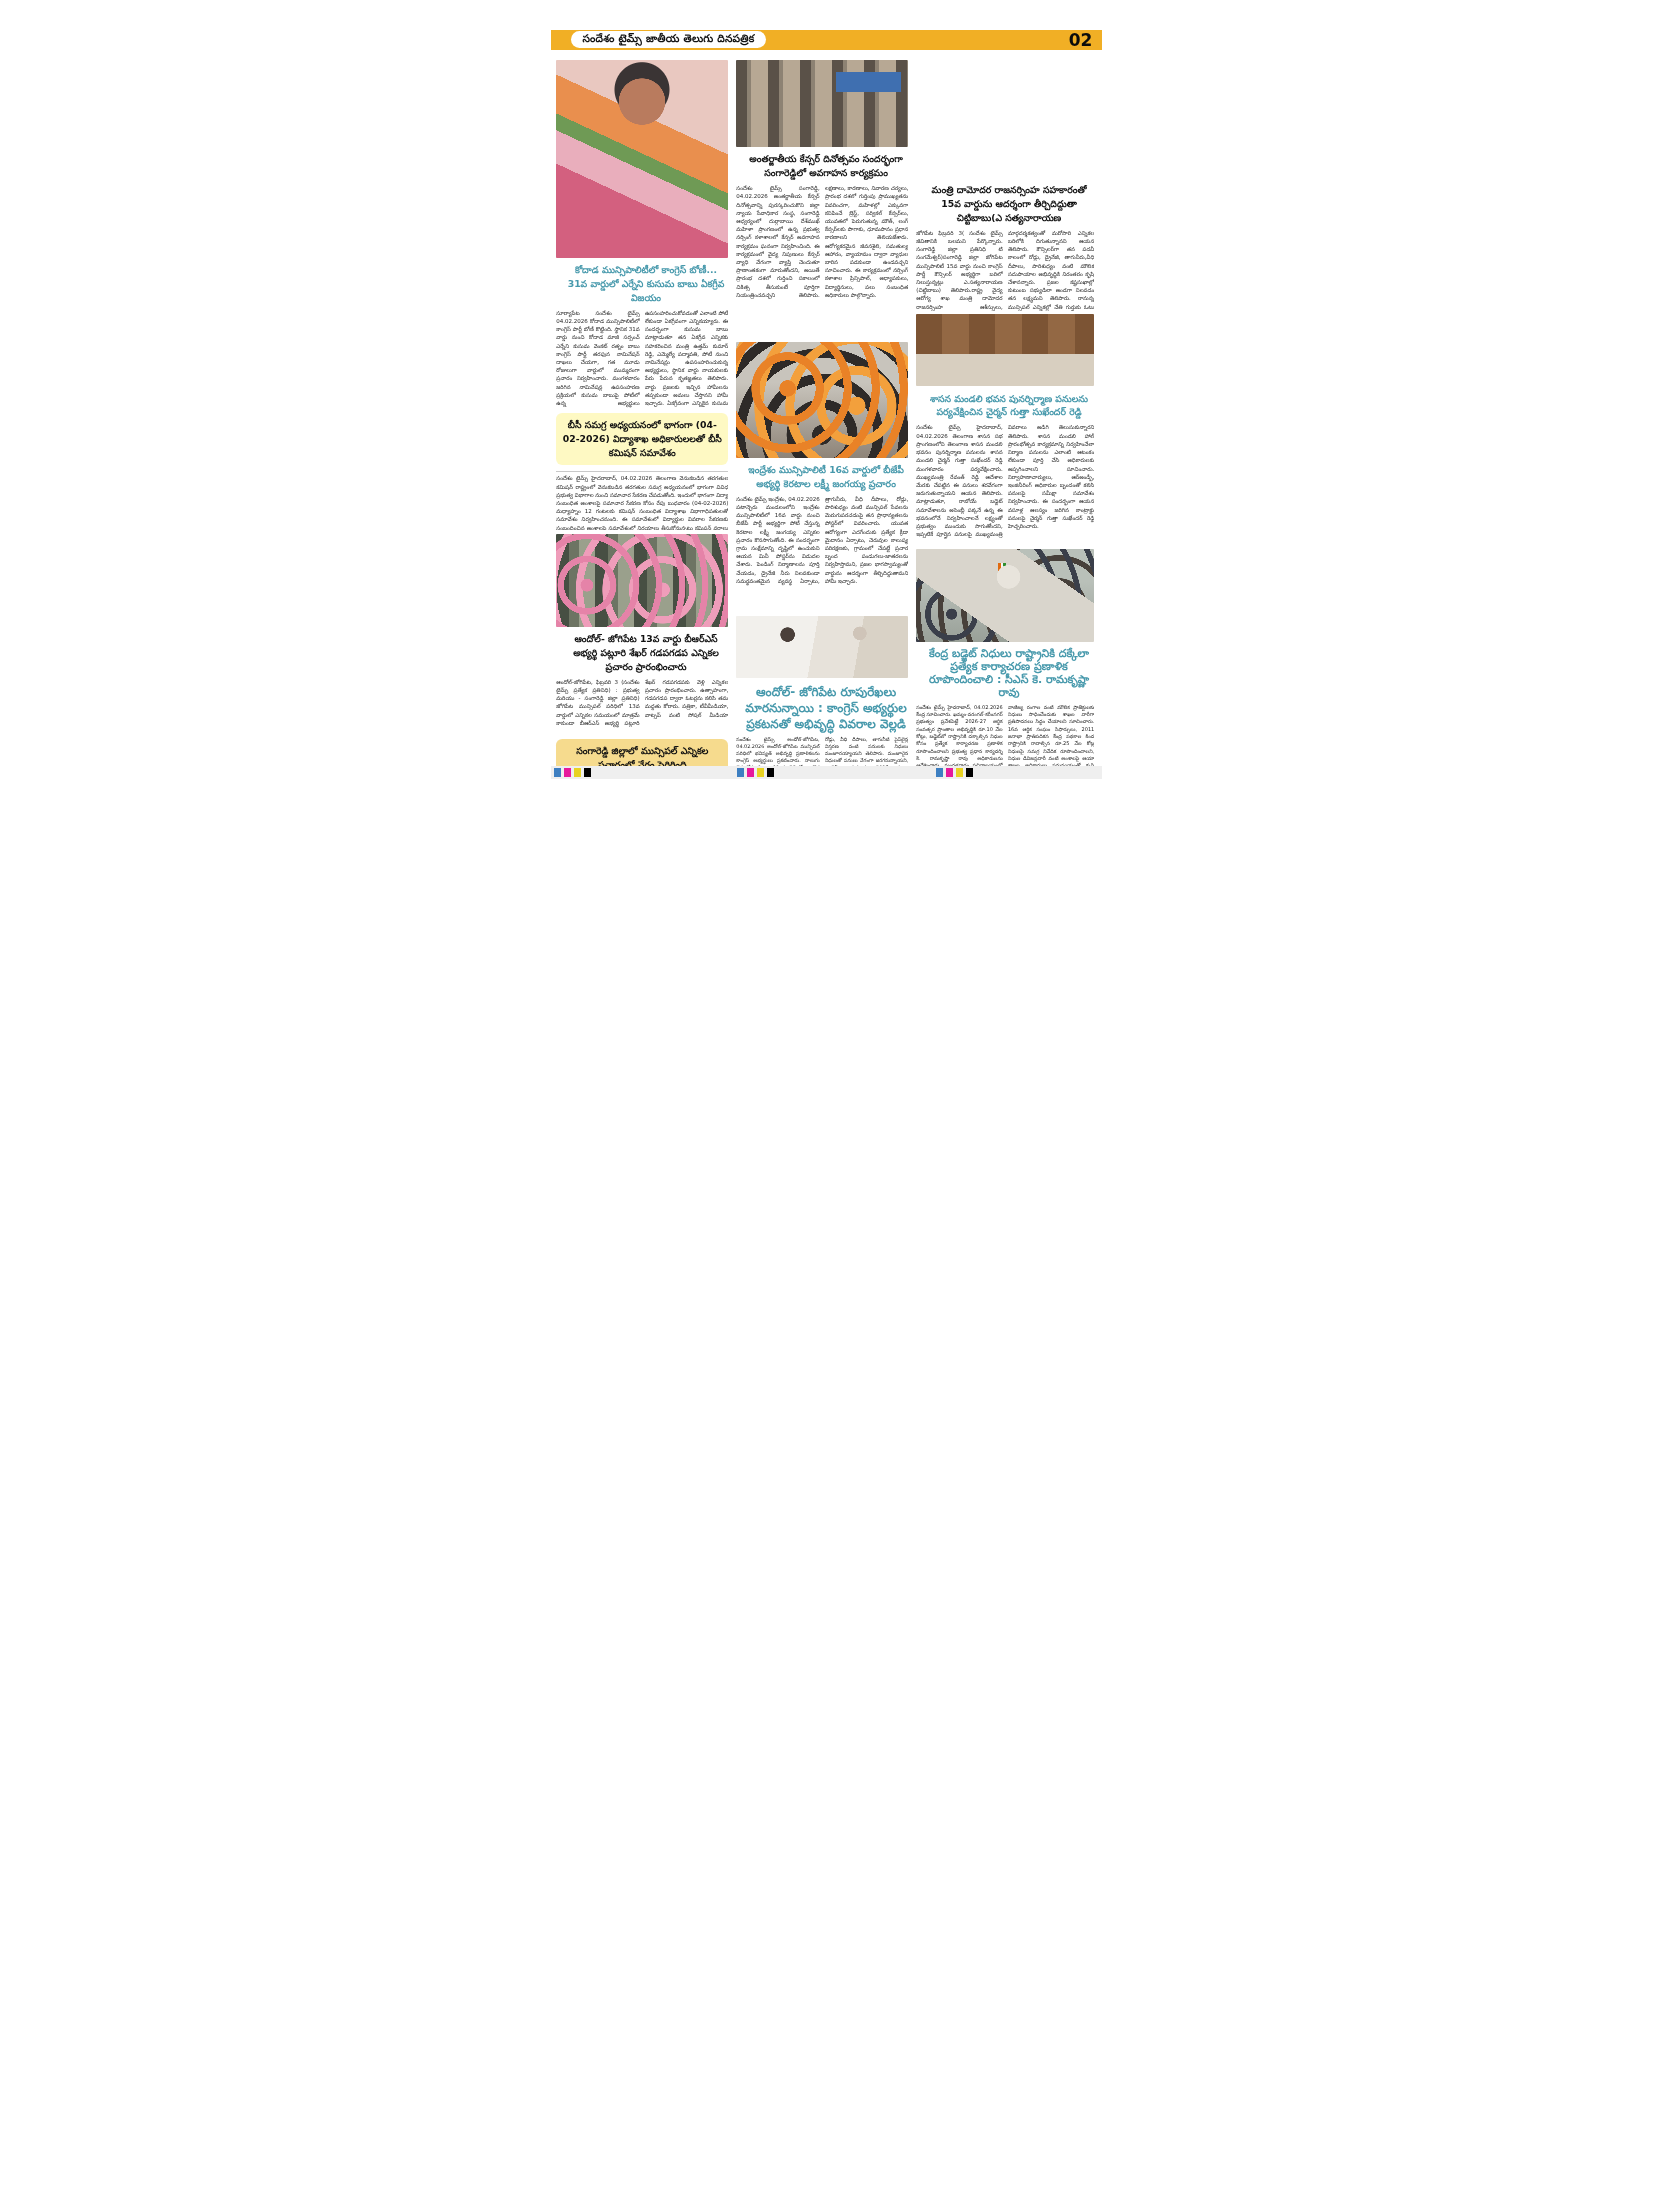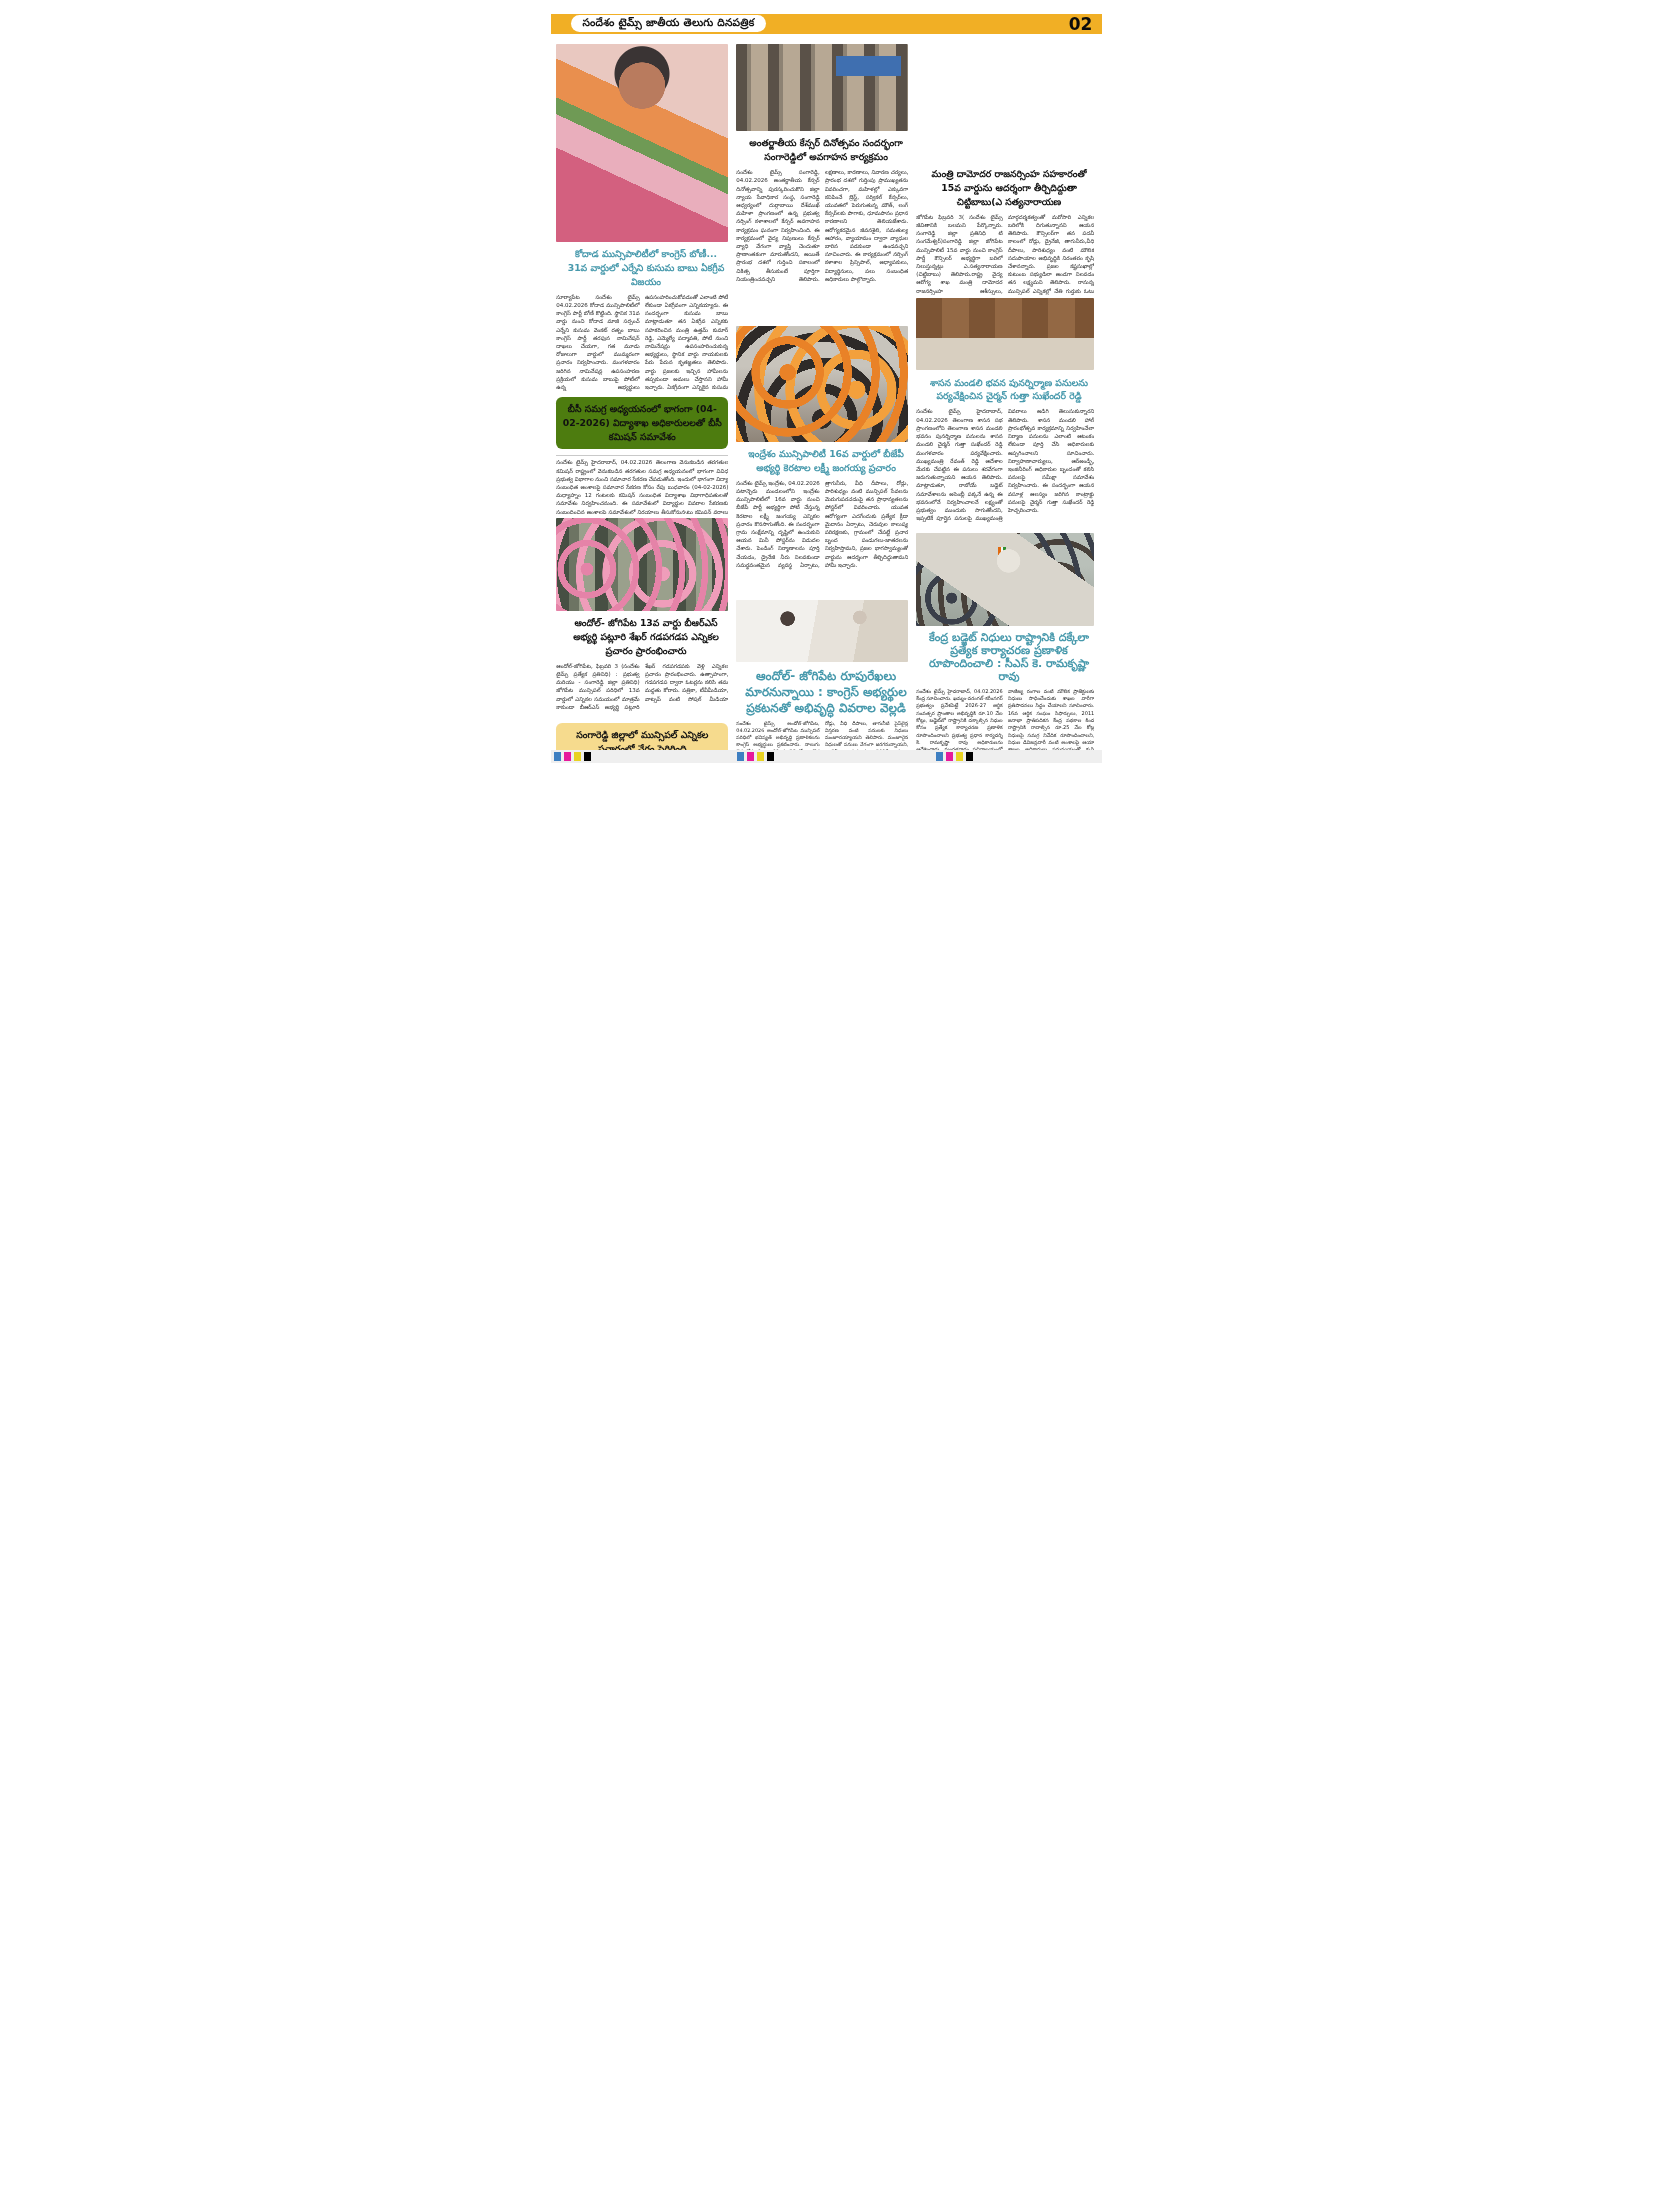--- a/index.html
+++ b/index.html
@@ -1,18 +1,18 @@
 <!DOCTYPE html>
 <html style="font-size:7px"><head>
 <meta charset="utf-8">
 <style>
   * { margin:0; padding:0; box-sizing:border-box; }
   html,body { background:#ffffff; }
   body { font-family:"DejaVu Sans", sans-serif; color:#1c1c1c; }
-  .page { position:relative; width:551px; height:763px; margin:0 auto; background:#fff; overflow:hidden; }
+  .page { position:relative; width:551px; height:763px; margin:16px auto; background:#fff; overflow:hidden; }
 
   
   .masthead { position:absolute; top:13.7px; left:0; width:551px; height:20px; background:#f1af25; display:flex; align-items:center; justify-content:space-between; }
   .masthead-titlebox { margin-left:20px; background:#ffffff; border-radius:8.8px; padding:0.9px 11.5px; height:17px; display:flex; align-items:center; }
   .masthead-title { font-size:10.6px; font-weight:bold; color:#111; letter-spacing:0.2px; white-space:nowrap; }
   .masthead-page { margin-right:9.7px; font-size:17px; font-weight:bold; color:#0c0c0c; }
 
   
   .cols { position:absolute; top:44px; left:5.3px; width:541px; display:flex; gap:8px; }
   .col { display:flex; flex-direction:column; }
@@ -20,21 +20,21 @@
   .col-mid { width:172px; }
   .col-right { width:178px; }
 
   
   .hl { display:flex; align-items:flex-start; margin:3.5px 0 2.6px 0; }
   .hl .bar { width:3.1px; background:#4799ac; border-radius:0.9px; flex:none; margin-right:4.4px; }
   .hl h2 { flex:1; text-align:center; font-weight:bold; font-size:9.3px; line-height:13.7px; padding:1.8px 0.9px; }
   .hl.teal h2 { color:#4799ac; }
   .hl.black h2 { color:#111; }
   .hl-box { border-radius:6.2px; text-align:center; font-weight:bold; font-size:9.3px; line-height:13.7px; color:#111; padding:5.3px 6.2px; margin:4.4px 0 3.5px 0; }
-  .hl-box.cream { background:#4d7c0f; }
+  .hl-box.cream { background:#fef9c3; }
   .hl-box.yellow { background:#f6db8e; }
 
   
   .body { font-size:5.5px; line-height:8.2px; text-align:justify; overflow:hidden; color:#1d1d1d; }
   .two { column-count:2; column-gap:5.3px; }
   .rule { height:0.9px; background:#c9c9c9; margin:2.6px 0; }
 
   
   .photo { width:100%; border-radius:0.9px; flex:none; position:relative; overflow:hidden; }
   .ph-woman { height:198px;

